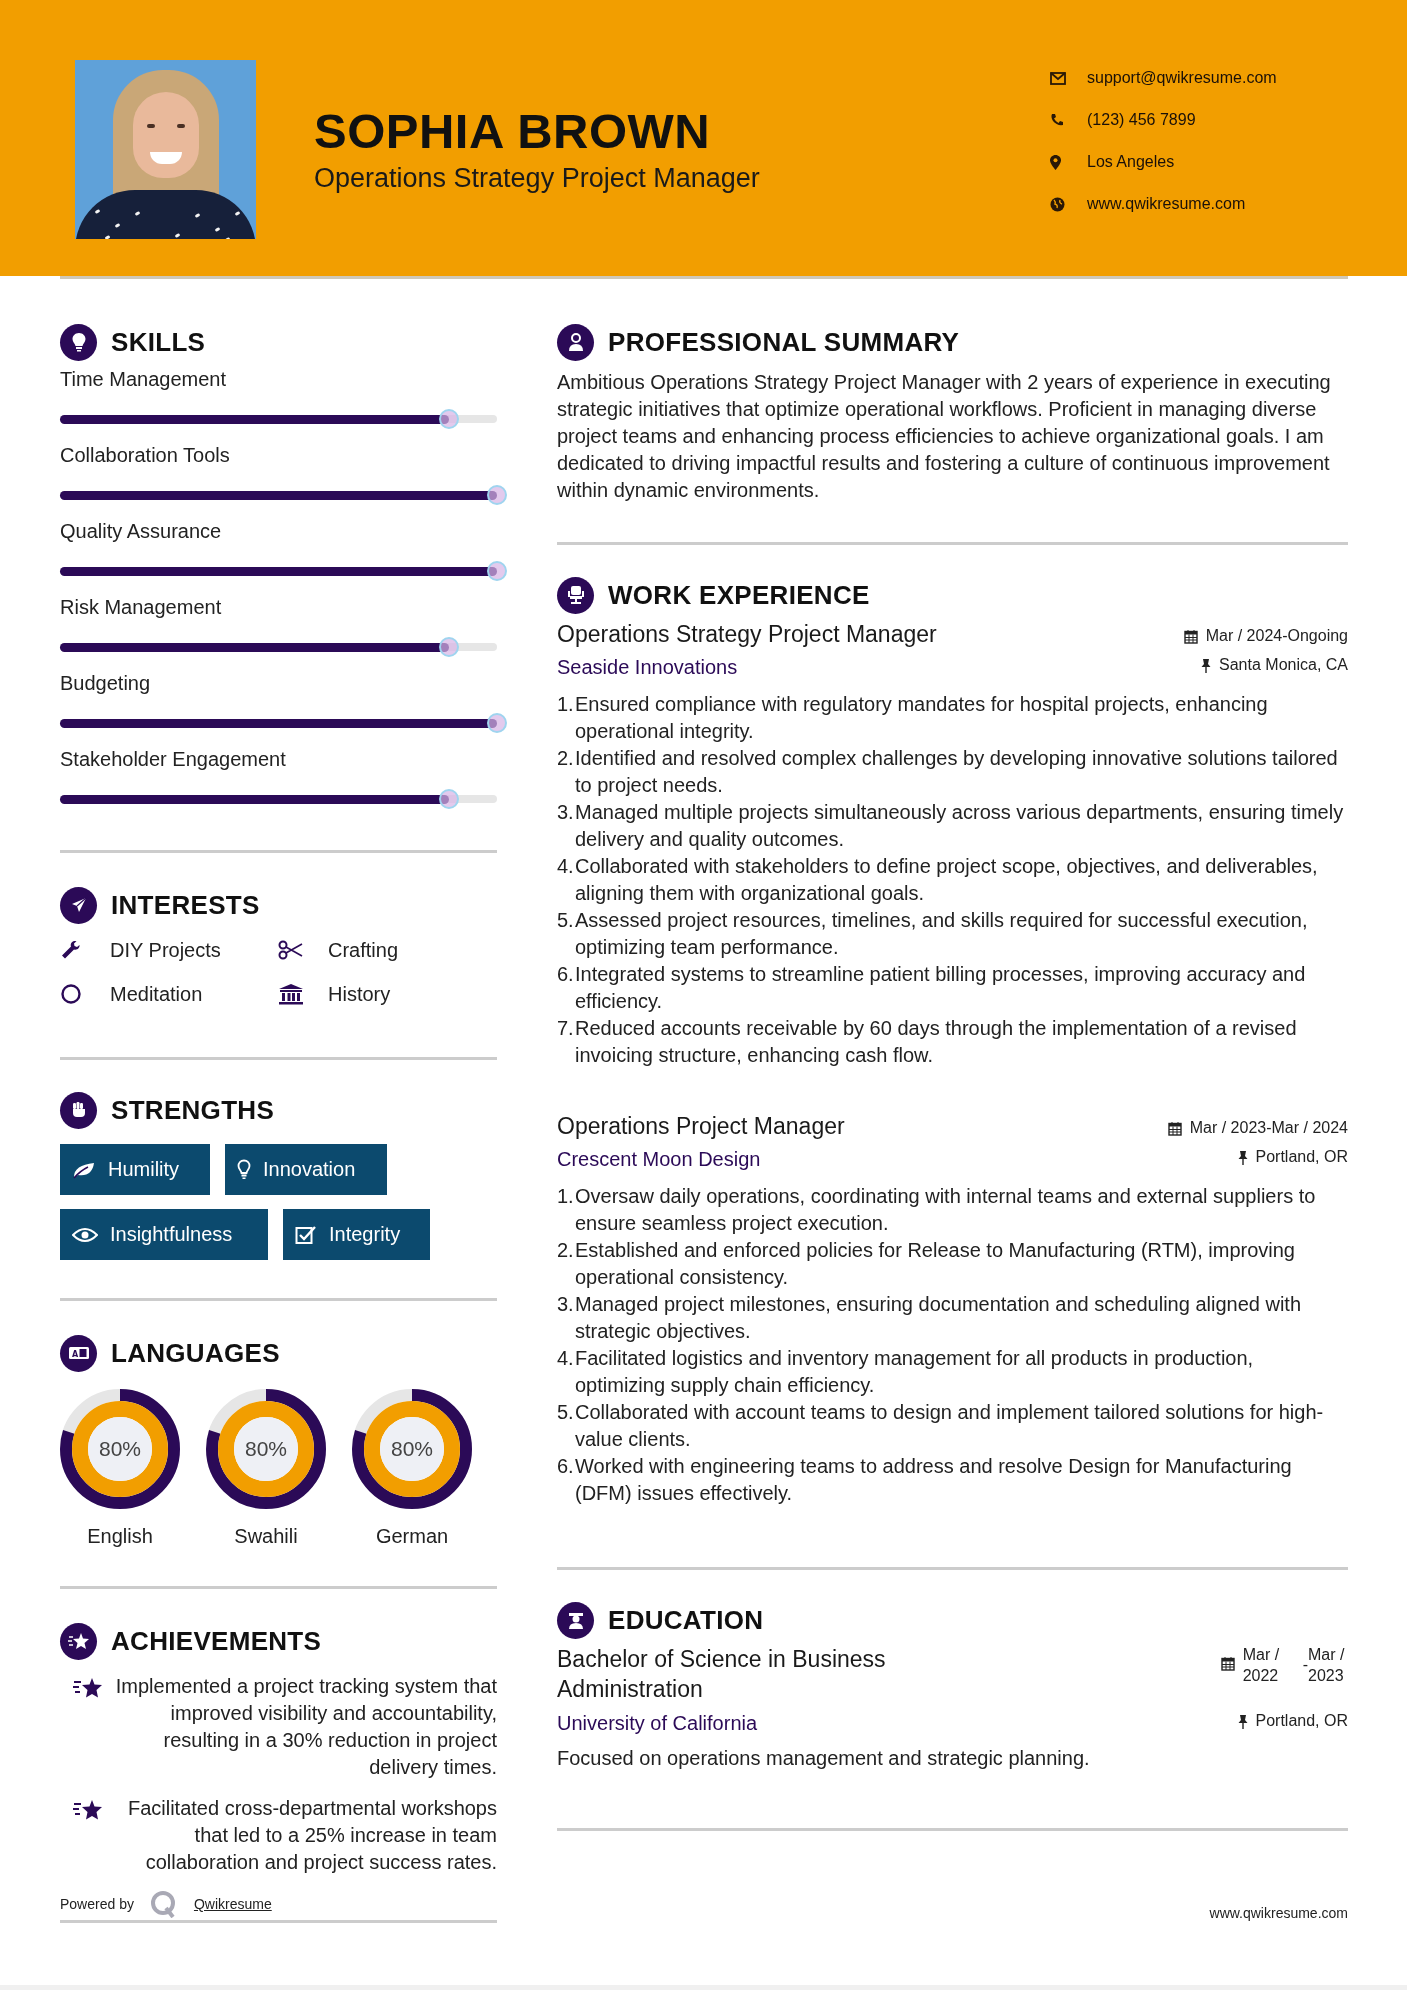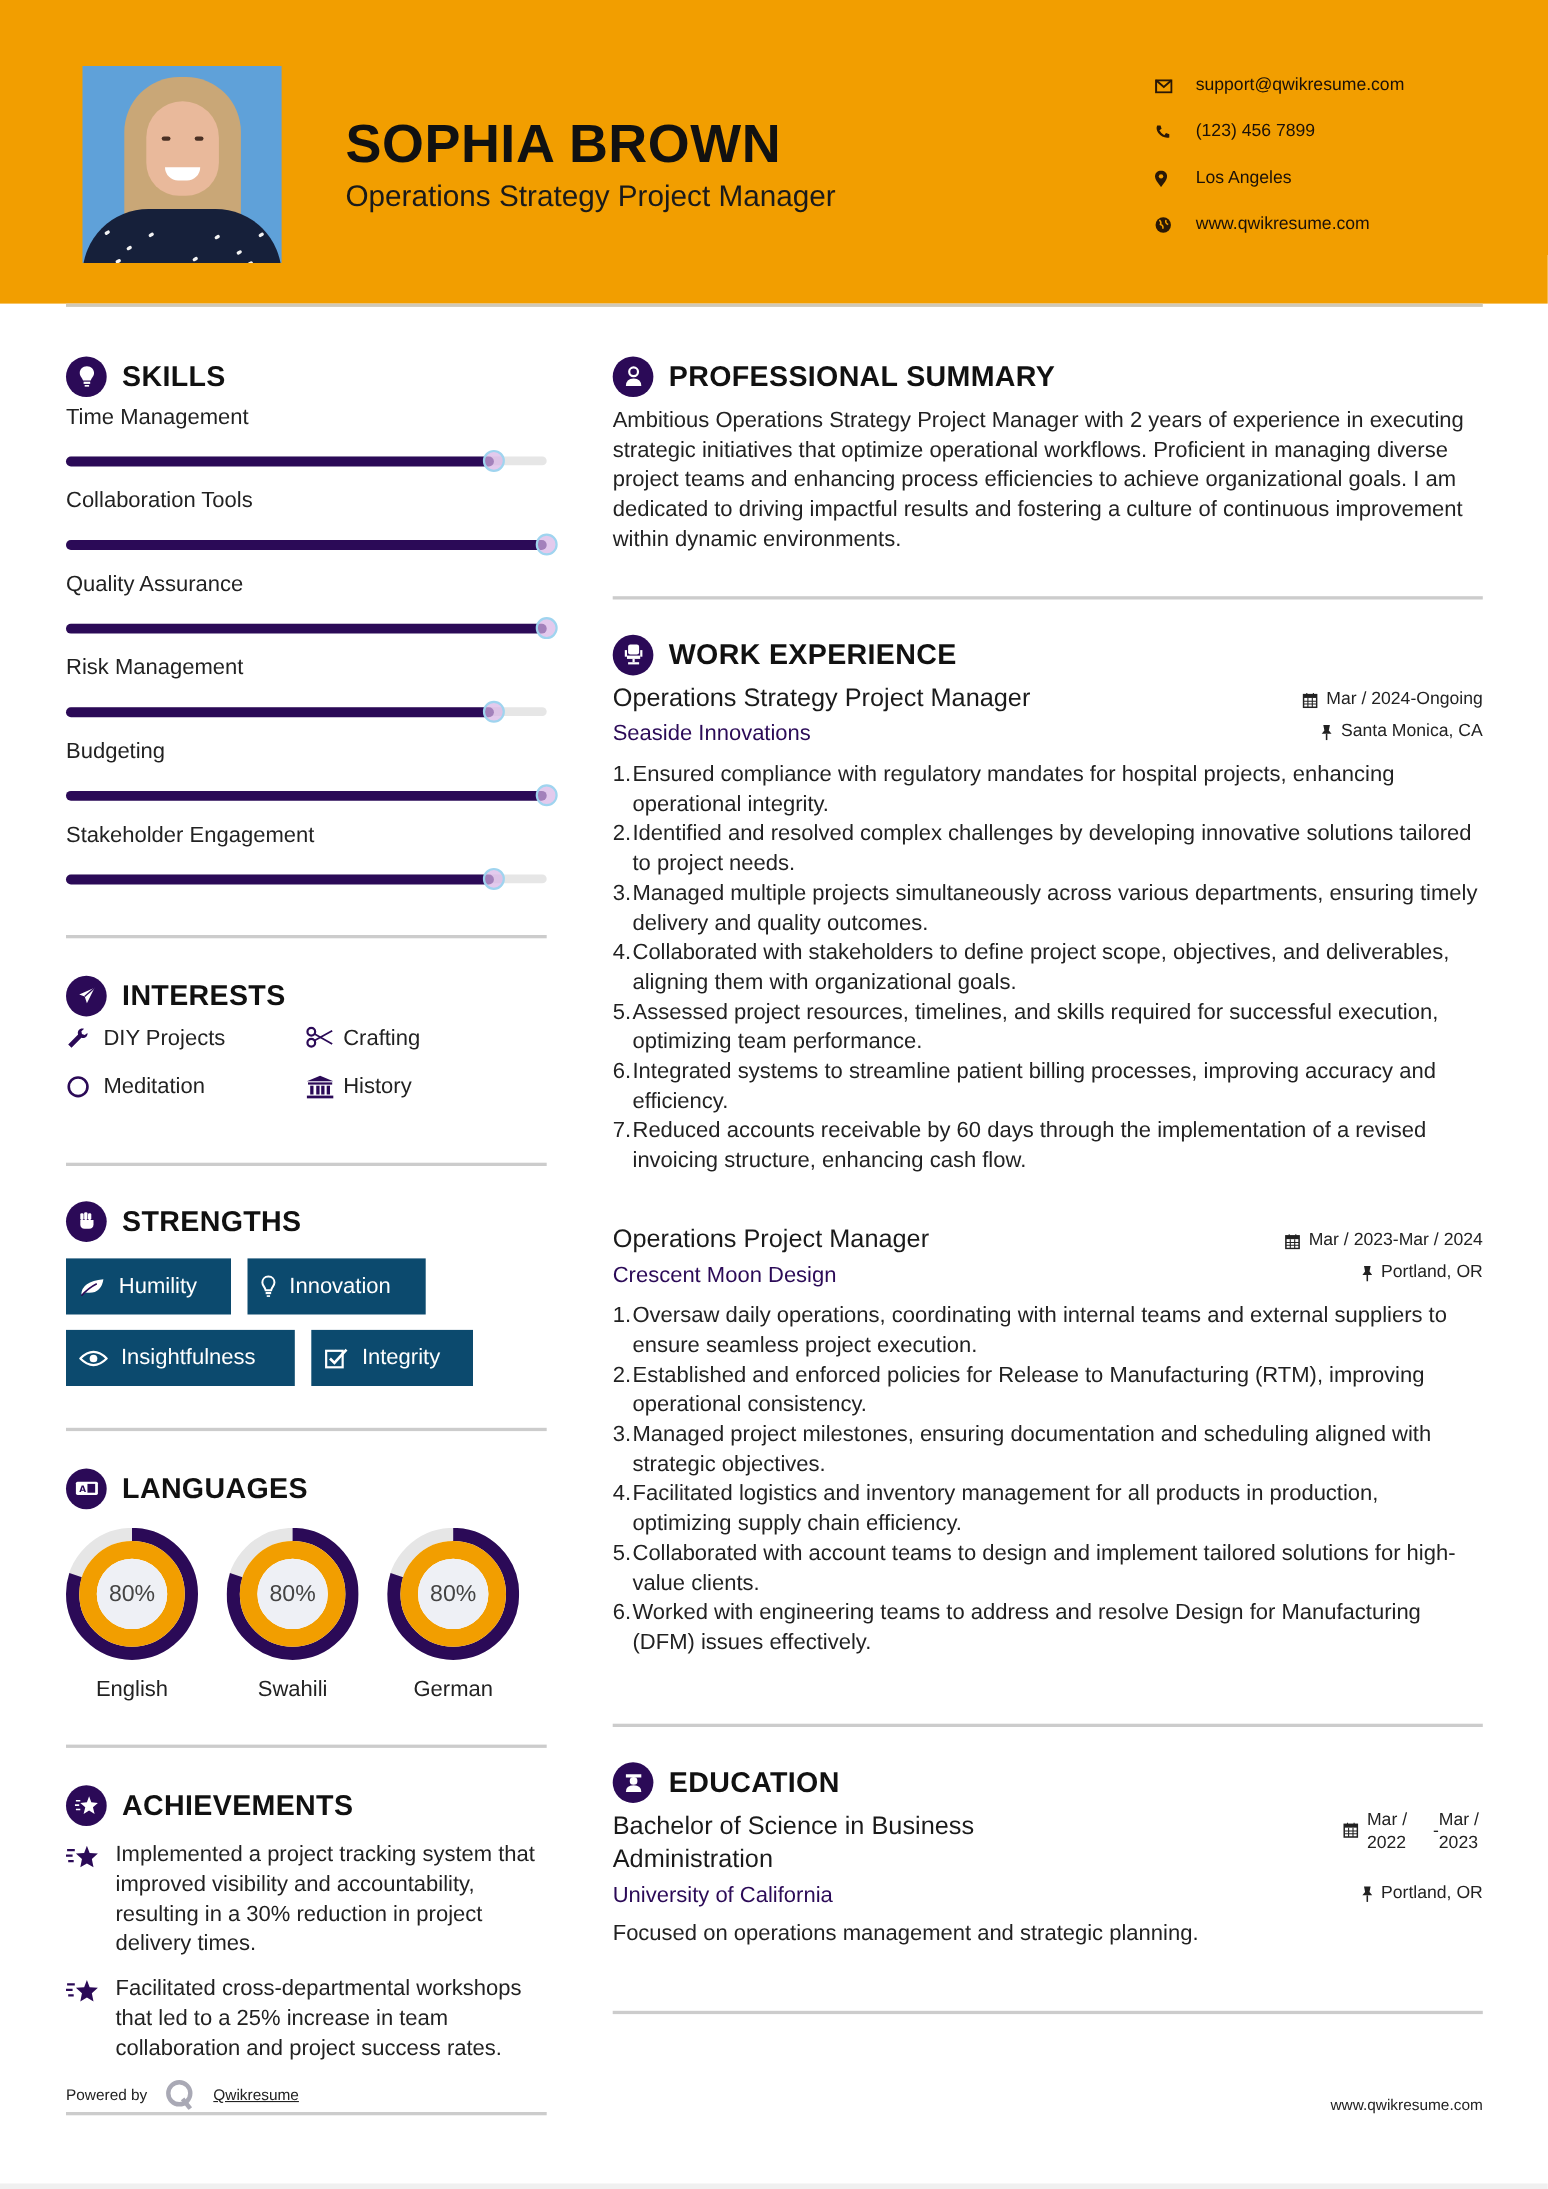--- a/index.html
+++ b/index.html
@@ -33,35 +33,35 @@
   .divider { height: 3px; background: #cccccc; width: 437px; }
   .rdivider { height: 3px; background: #cccccc; width: 791px; }
 
   .skill-label { font-size: 20px; color: #222; height: 30px; line-height: 30px; }
   .skill-bar { position: relative; height: 46px; }
   .skill-track { position: absolute; left: 0; top: 21px; width: 437px; height: 8px; background: #e6e6e6; border-radius: 4px; }
   .skill-fill { position: absolute; left: 0; top: 21px; height: 9px; background: #2b0a57; border-radius: 5px; }
   .skill-knob { position: absolute; top: 15px; width: 20px; height: 20px; border-radius: 50%; border: 2px solid #9fd4ef; background: rgba(215,180,230,0.7); }
 
   .interests { display: grid; grid-template-columns: 218px 218px; row-gap: 10px; margin-top: 6px; }
-  .interest { display: flex; align-items: flex-start; font-size: 20px; color: #222; height: 34px; }
+  .interest { display: flex; align-items: center; font-size: 20px; color: #222; height: 34px; gap: 16px; }
   .interest .ic { width: 34px; display: inline-flex; align-items: center; }
 
   .tags { display: flex; flex-wrap: wrap; gap: 14px 15px; margin-top: 12px; }
   .tag { background: #0c4a6e; color: #fff; font-size: 20px; height: 51px; padding: 0 14px 0 12px; display: inline-flex; align-items: center; }
   .tag .ic { margin-right: 12px; display: inline-flex; align-items: center; }
 
   .langs { display: flex; margin-top: 14px; }
   .lang { width: 146px; display: flex; flex-direction: column; align-items: center; }
   .lang:first-child { width: 120px; align-items: center; }
   .donut { position: relative; width: 120px; height: 120px; }
   .donut-pct { position: absolute; left: 0; top: 0; width: 120px; height: 120px; display: flex; align-items: center; justify-content: center; font-size: 21px; font-weight: normal; color: #444; }
   .lang-name { font-size: 20px; color: #222; margin-top: 16px; }
 
-  .ach { display: flex; margin-top: 10px; }
+  .ach { display: flex; margin-top: 10px; text-align: right; }
   .ach .ic { width: 45px; flex-shrink: 0; padding-top: 2px; }
   .ach-text { font-size: 20px; line-height: 27px; color: #222; }
 
   .powered { display: flex; align-items: center; font-size: 14px; color: #222; height: 28px; margin-top: 14px; }
   .powered .q { margin: 0 16px 0 16px; display: inline-flex; }
   .powered .link { text-decoration: underline; }
 
   .summary { font-size: 20px; line-height: 27px; color: #222; margin-top: 5px; }
 
   .job-head { display: flex; justify-content: space-between; align-items: flex-start; }

